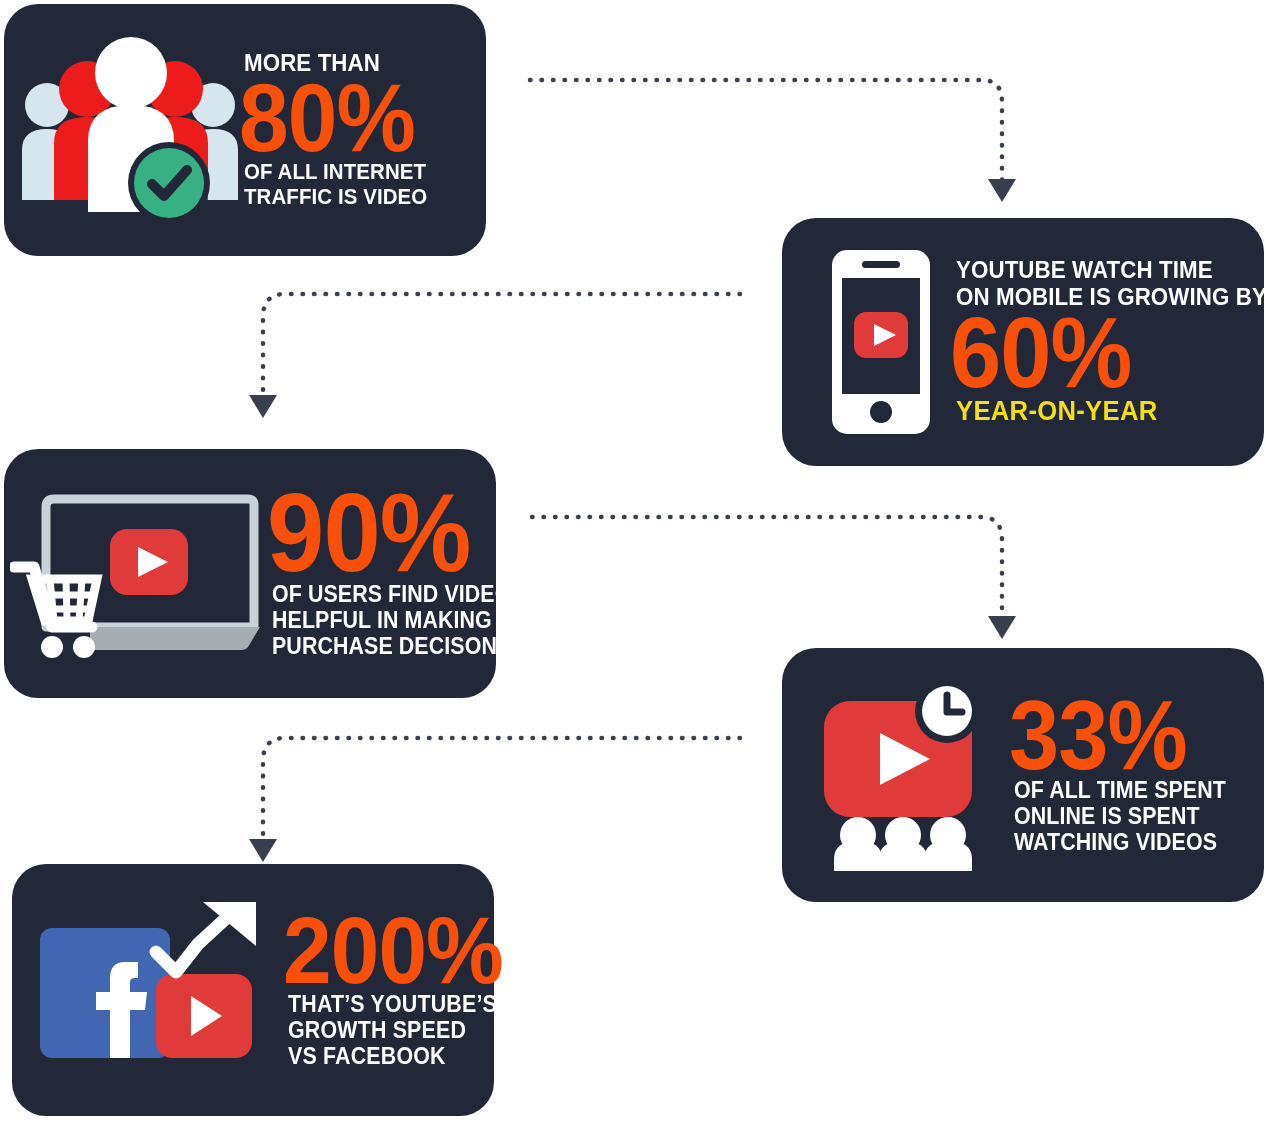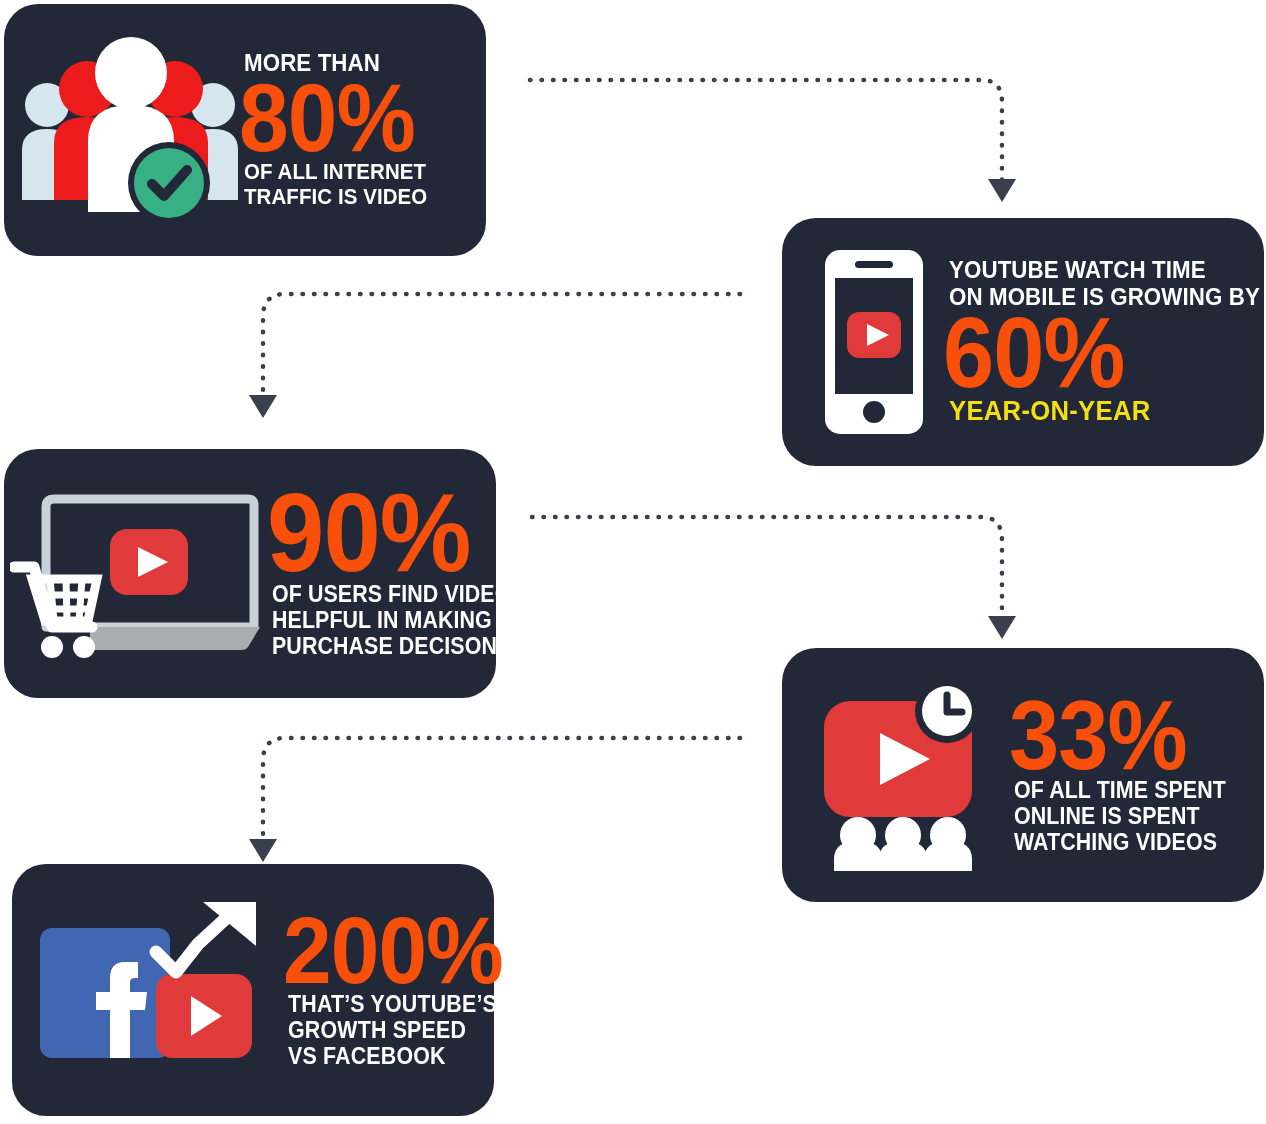--- a/index.html
+++ b/index.html
@@ -70,21 +70,21 @@
     font-size: 27px;
     letter-spacing: 0.3px;
     transform: scaleX(0.95);
     transform-origin: left center;
     white-space: nowrap;
     margin-top: 2px;
   }
 
   
   #card-1 { left: 4px;   top: 4px;   width: 482px; height: 252px; padding: 0 10px 0 12px; }
-  #card-2 { left: 782px; top: 218px; width: 482px; height: 248px; padding: 0 10px 0 17px; }
+  #card-2 { left: 782px; top: 218px; width: 482px; height: 248px; padding: 0 10px 0 24px; }
   #card-3 { left: 4px;   top: 449px; width: 492px; height: 249px; padding: 0 10px 0 6px; }
   #card-4 { left: 782px; top: 648px; width: 482px; height: 254px; padding: 0 10px 0 36px; }
   #card-5 { left: 12px;   top: 864px; width: 482px; height: 252px; padding: 0 10px 0 18px; }
 
   #card-1 .card-icon { width: 228px; height: 210px; }
   #card-2 .card-icon { width: 150px; height: 200px; }
   #card-3 .card-icon { width: 262px; height: 185px; }
   #card-4 .card-icon { width: 196px; height: 200px; }
   #card-5 .card-icon { width: 258px; height: 180px; }
 

